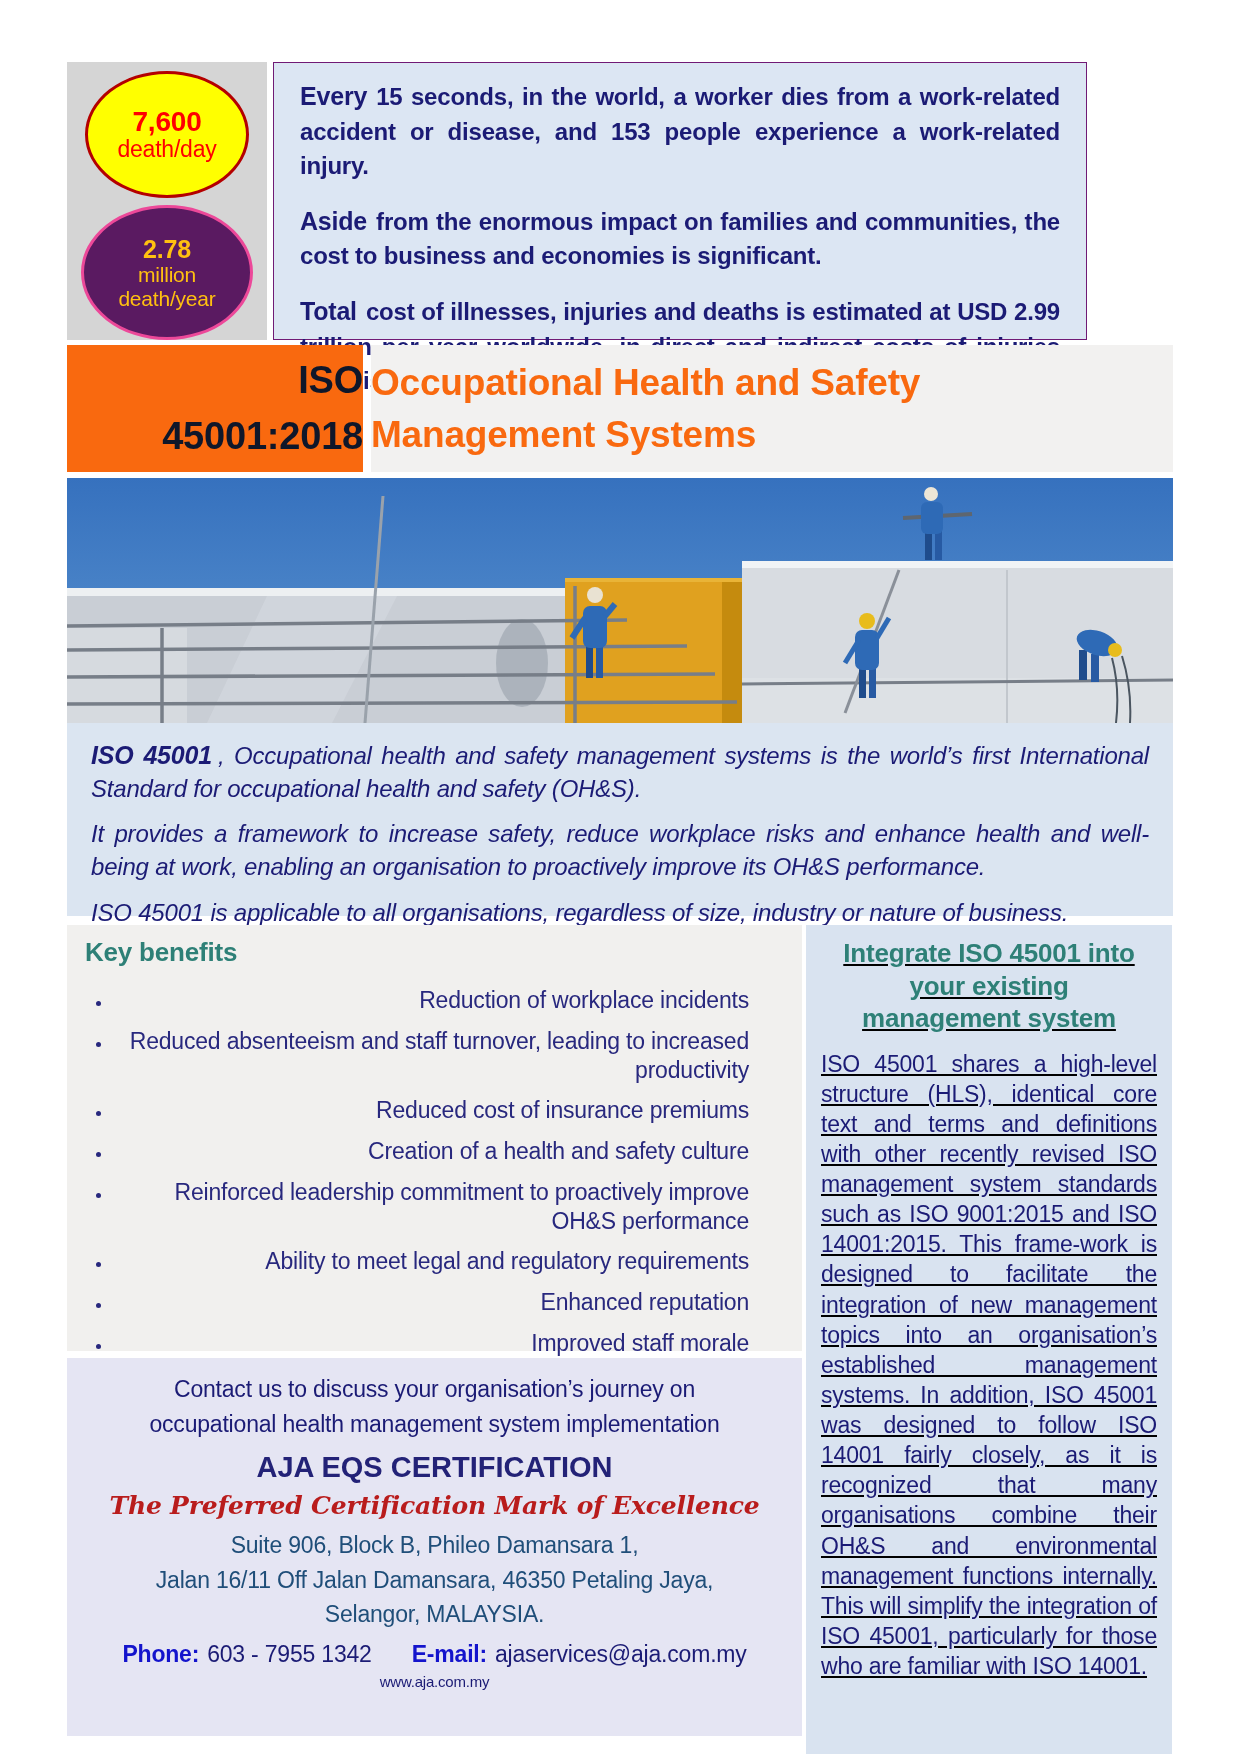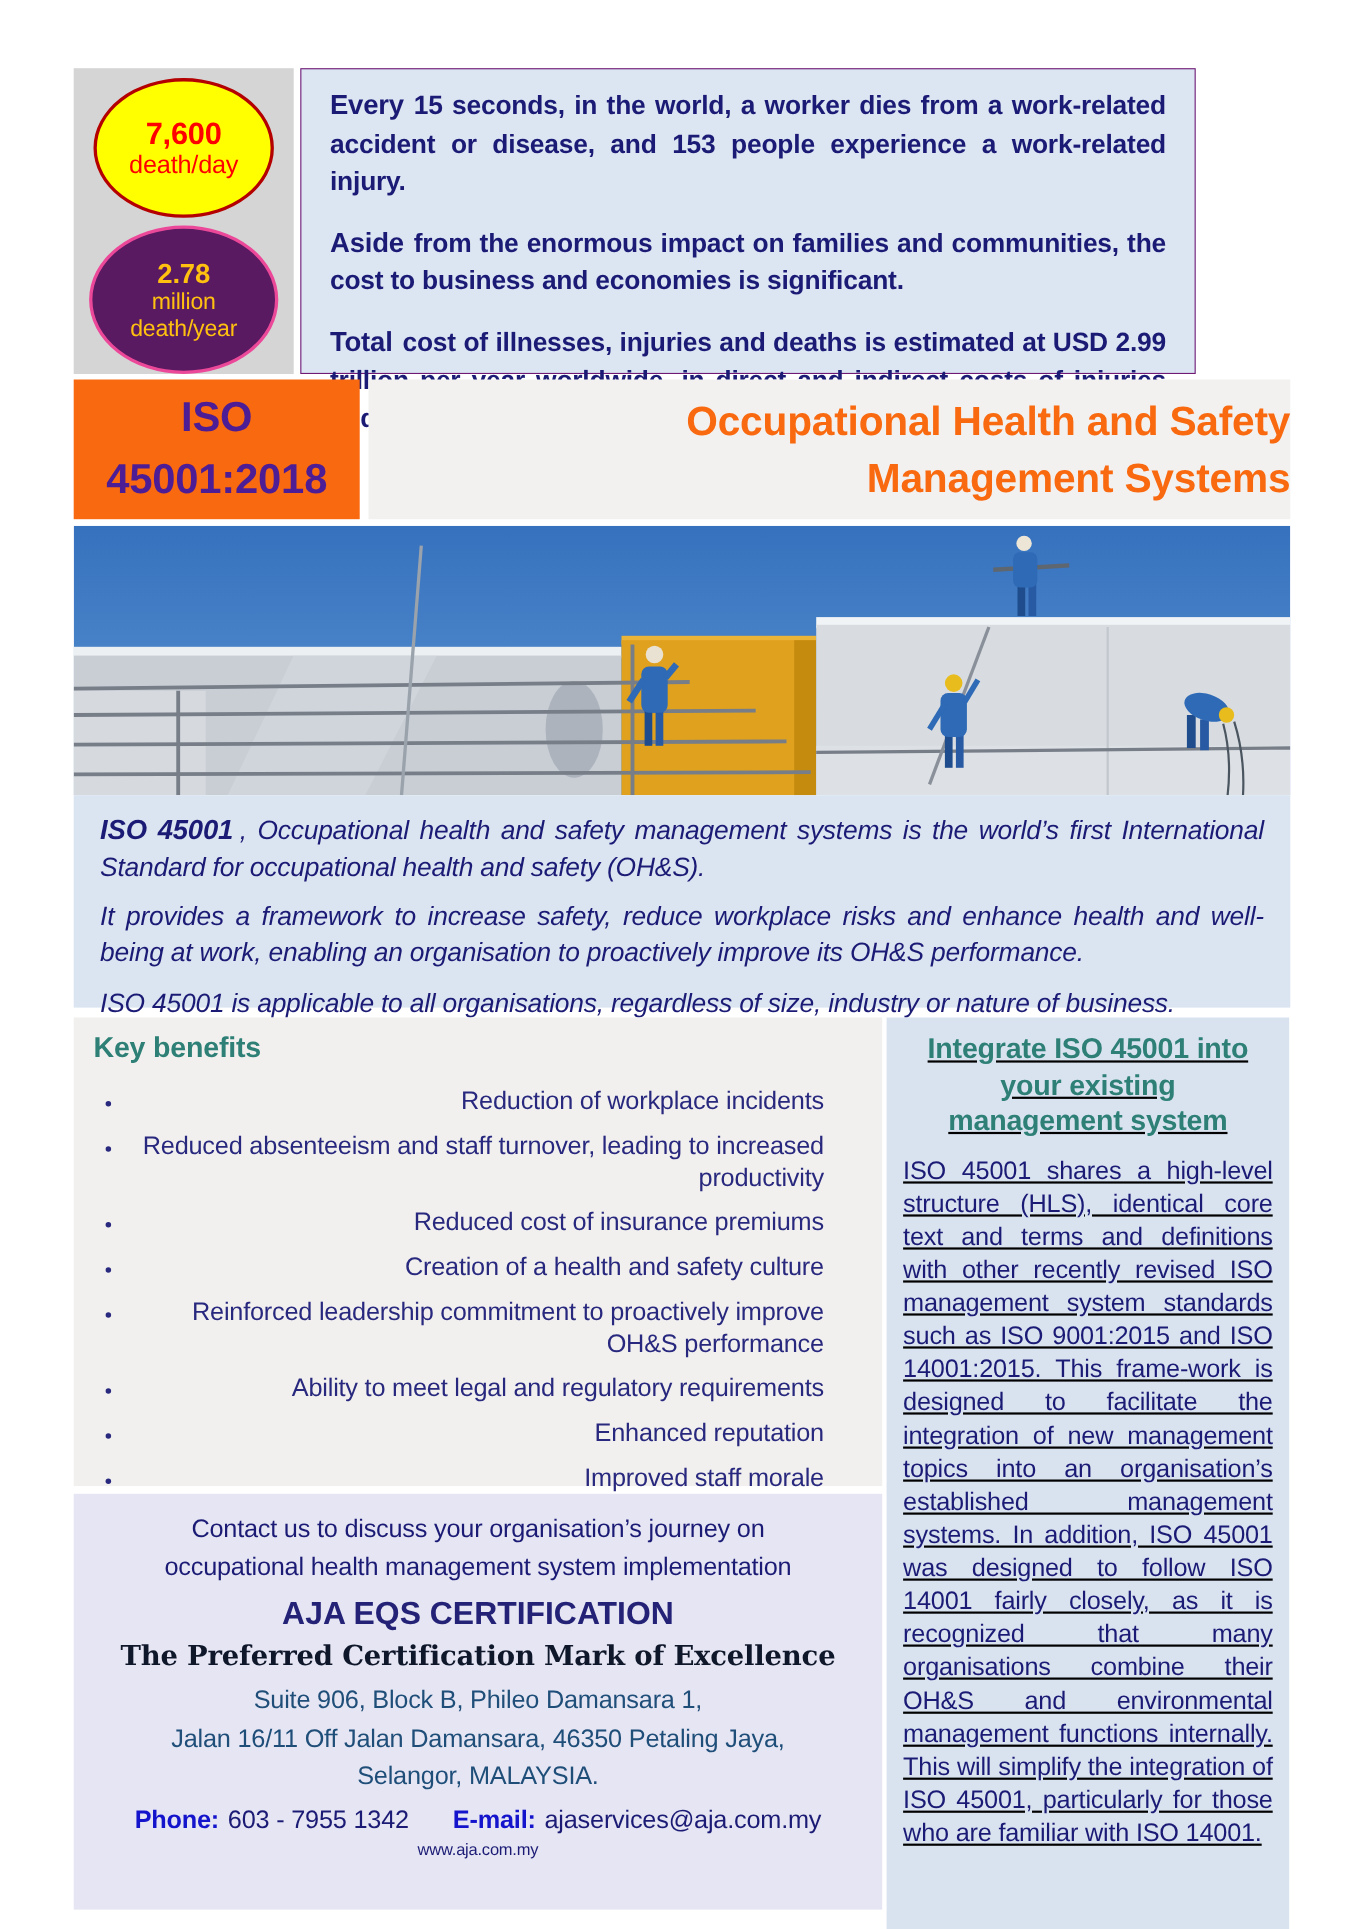--- a/index.html
+++ b/index.html
@@ -18,24 +18,24 @@
   .circle-year{width:172px;height:140px;margin-top:7px;background:#5A1A61;border:3px solid #ec4899;color:#FFC010;}
   .circle-year .val{font-size:25px;font-weight:bold;}
   .circle-year .lbl{font-size:21px;}
   .intro-box{flex:1;background:#DCE6F3;border:1px solid #701a75;box-sizing:border-box;
              padding:16px 26px 0 26px;color:#1B1B75;}
   .intro-box p{margin:0 0 21px 0;font-size:24px;font-weight:700;line-height:1.42;text-align:justify;}
   .lead{font-size:25px;font-weight:800;margin-right:9px;}
 
   
   .banner-row{position:absolute;left:67px;top:345px;width:1106px;height:127px;display:flex;gap:8px;}
-  .iso-box{width:260px;background:#F9690F;color:#4c1d95;display:flex;flex-direction:column;
-           align-items:center;justify-content:center;font-size:38px;font-weight:bold;line-height:1.45;}
+  .iso-box{width:296px;background:#F9690F;color:#0f172a;display:flex;flex-direction:column;
+           align-items:flex-end;justify-content:center;font-size:38px;font-weight:bold;line-height:1.45;}
   .title-box{flex:1;background:#F2F1F0;color:#F9690F;display:flex;flex-direction:column;
-             align-items:flex-end;justify-content:center;font-size:37px;font-weight:bold;line-height:1.4;text-align:center;}
+             align-items:flex-start;justify-content:center;font-size:37px;font-weight:bold;line-height:1.4;text-align:center;}
 
   
   .photo{position:absolute;left:67px;top:478px;width:1106px;height:245px;}
   .photo svg{display:block;width:100%;height:100%;}
 
   
   .about{position:absolute;left:67px;top:723px;width:1106px;height:193px;background:#DBE5F1;
          box-sizing:border-box;padding:15px 24px;color:#1B1B75;}
   .about p{margin:0 0 13px 0;font-size:24px;line-height:1.36;text-align:justify;font-style:italic;}
   .about .lead{font-size:25px;margin-right:6px;font-weight:800;}
@@ -46,22 +46,22 @@
   .benefits h2{margin:0;font-size:26px;font-weight:bold;color:#2E8077;}
   .benefits ul{margin:18px 0 0 0;padding:0 0 16px 28px;text-align:right;}
   .benefits li{font-size:23px;color:#28287E;line-height:1.25;margin-bottom:12px;max-width:630px;padding-left:6px;}
   .benefits li::marker{color:#28287E;font-size:18px;}
 
   
   .contact{position:absolute;left:67px;top:1358px;width:735px;height:378px;background:#E5E5F3;
            box-sizing:border-box;padding-top:14px;text-align:center;color:#1B1B75;}
   .contact .cline{font-size:23px;line-height:1.5;}
   .contact .company{font-size:29px;font-weight:800;color:#232277;margin-top:10px;letter-spacing:0;}
-  .contact .tagline{font-family:"DejaVu Serif",serif;font-weight:bold;
-                    font-size:25px;color:#0f172a;margin-top:7px;}
+  .contact .tagline{font-family:"DejaVu Serif",serif;font-style:italic;font-weight:bold;
+                    font-size:25px;color:#b91c1c;margin-top:7px;}
   .contact .addr{font-size:23px;line-height:1.5;color:#1F4E79;}
   .contact .addr-first{margin-top:8px;}
   .contact .phone-row{font-size:23px;margin-top:9px;}
   .contact .blue-label{color:#1414CC;font-weight:bold;margin-right:8px;}
   .contact .val{color:#1B1B75;}
   .contact .email-group{margin-left:40px;}
   .contact .website{font-size:15px;margin-top:5px;}
 
   
   .integrate{position:absolute;left:806px;top:925px;width:366px;height:1012px;background:#D9E3F0;

